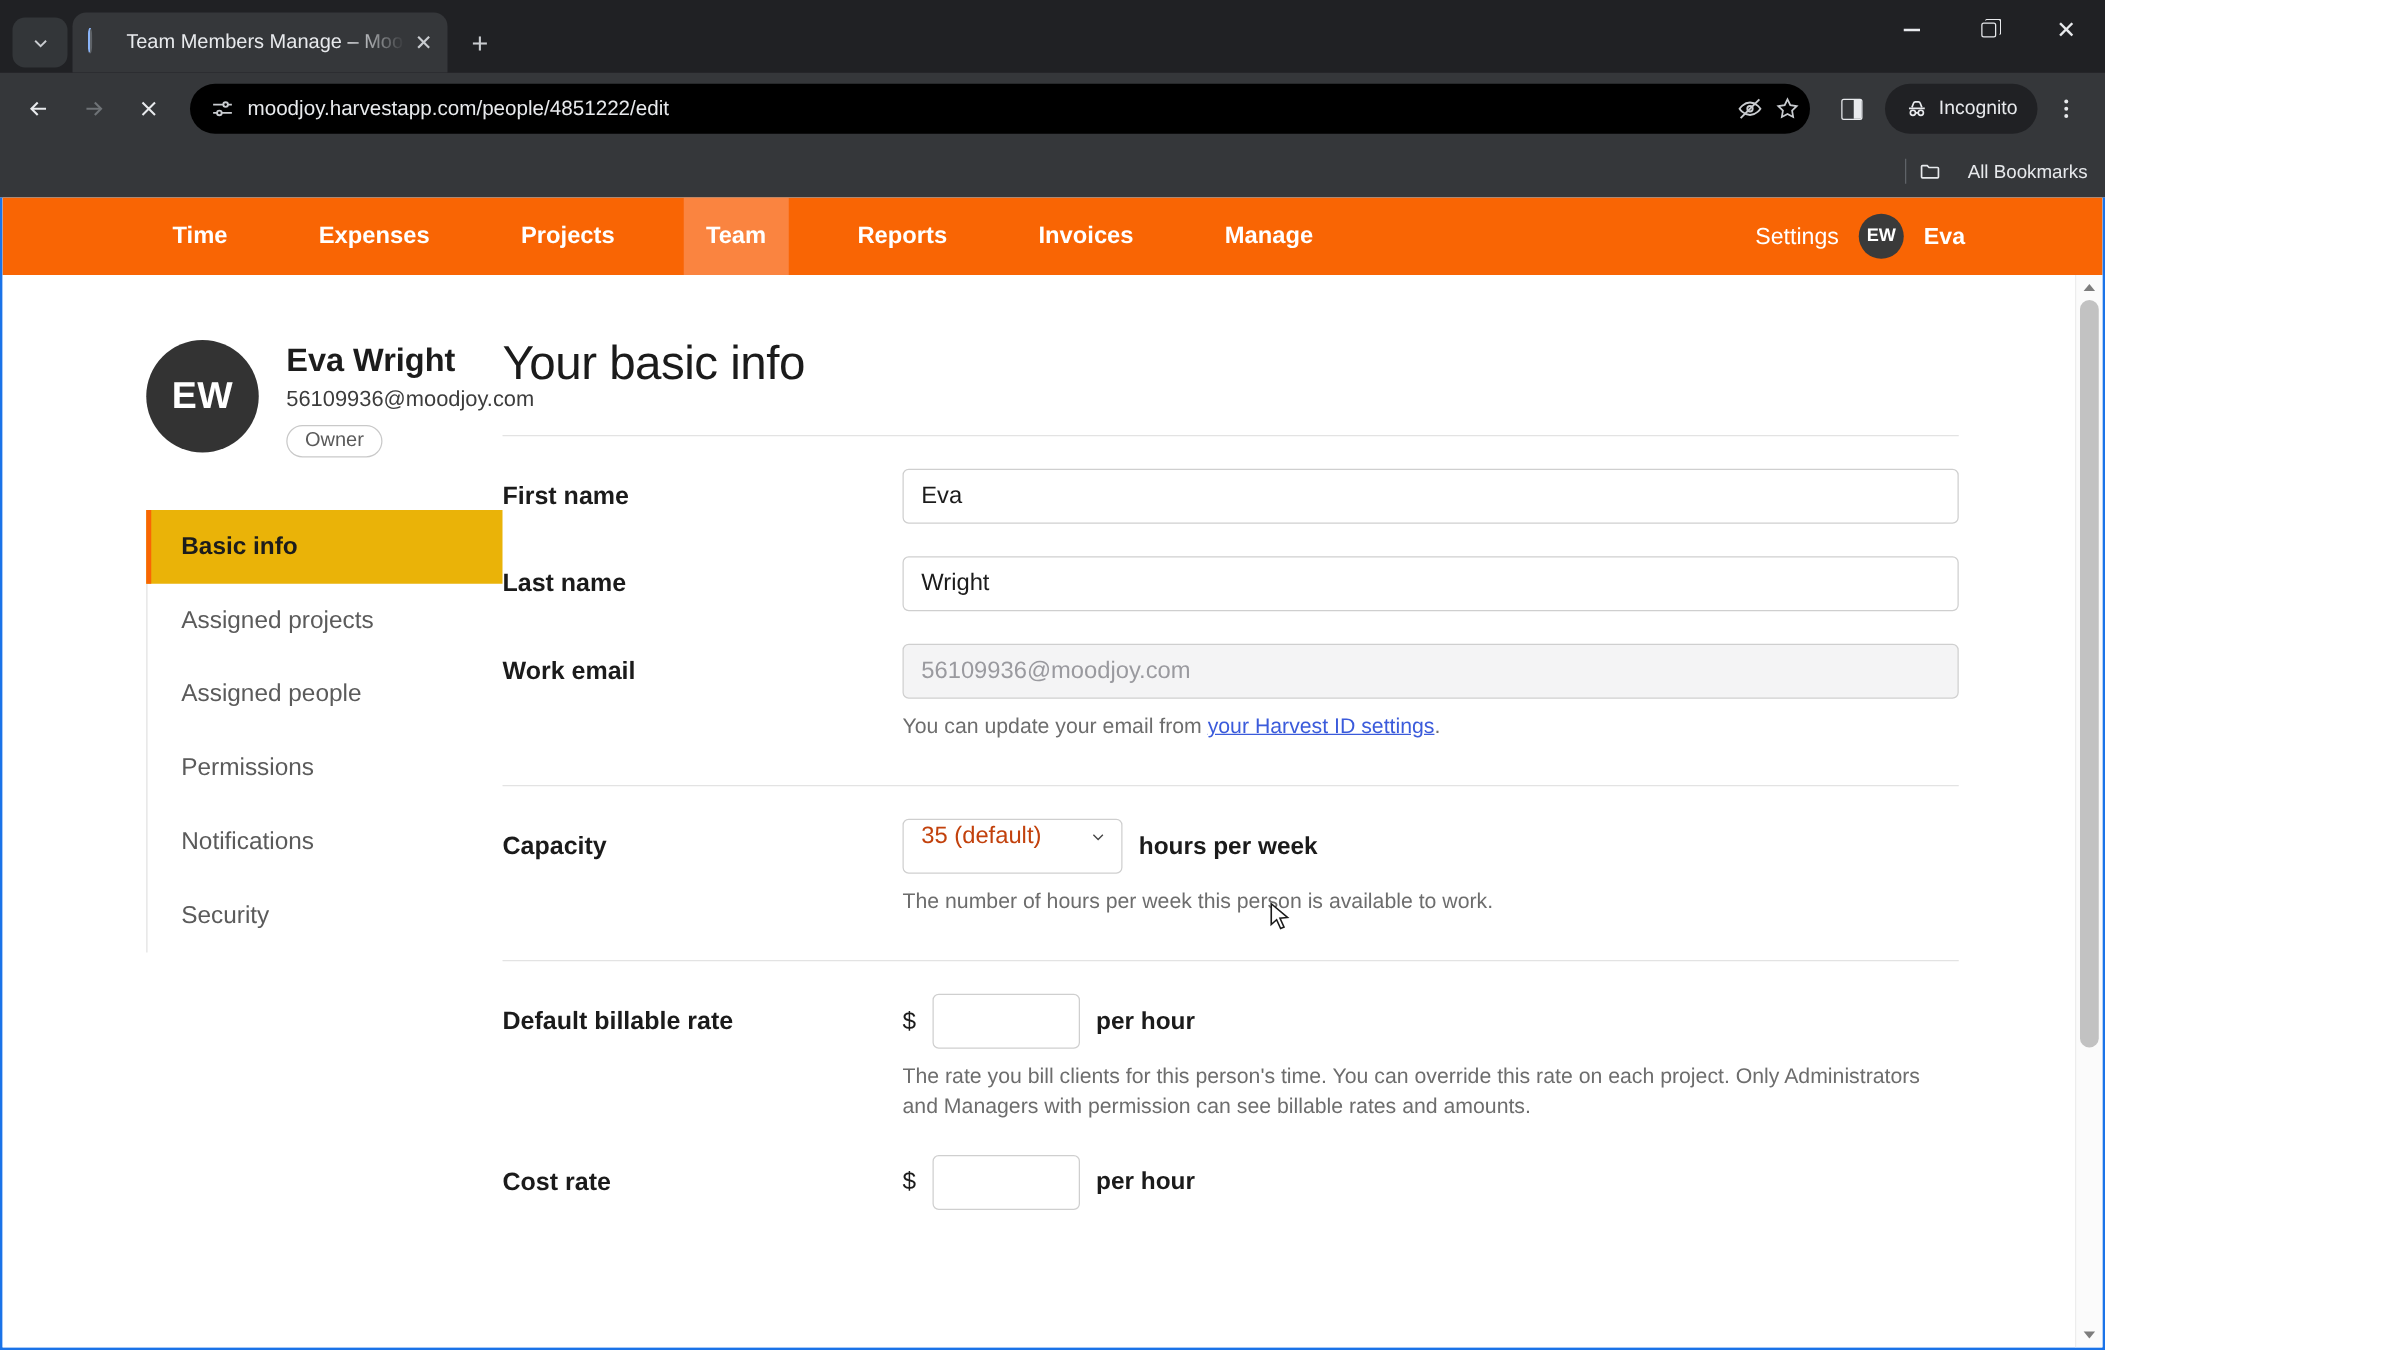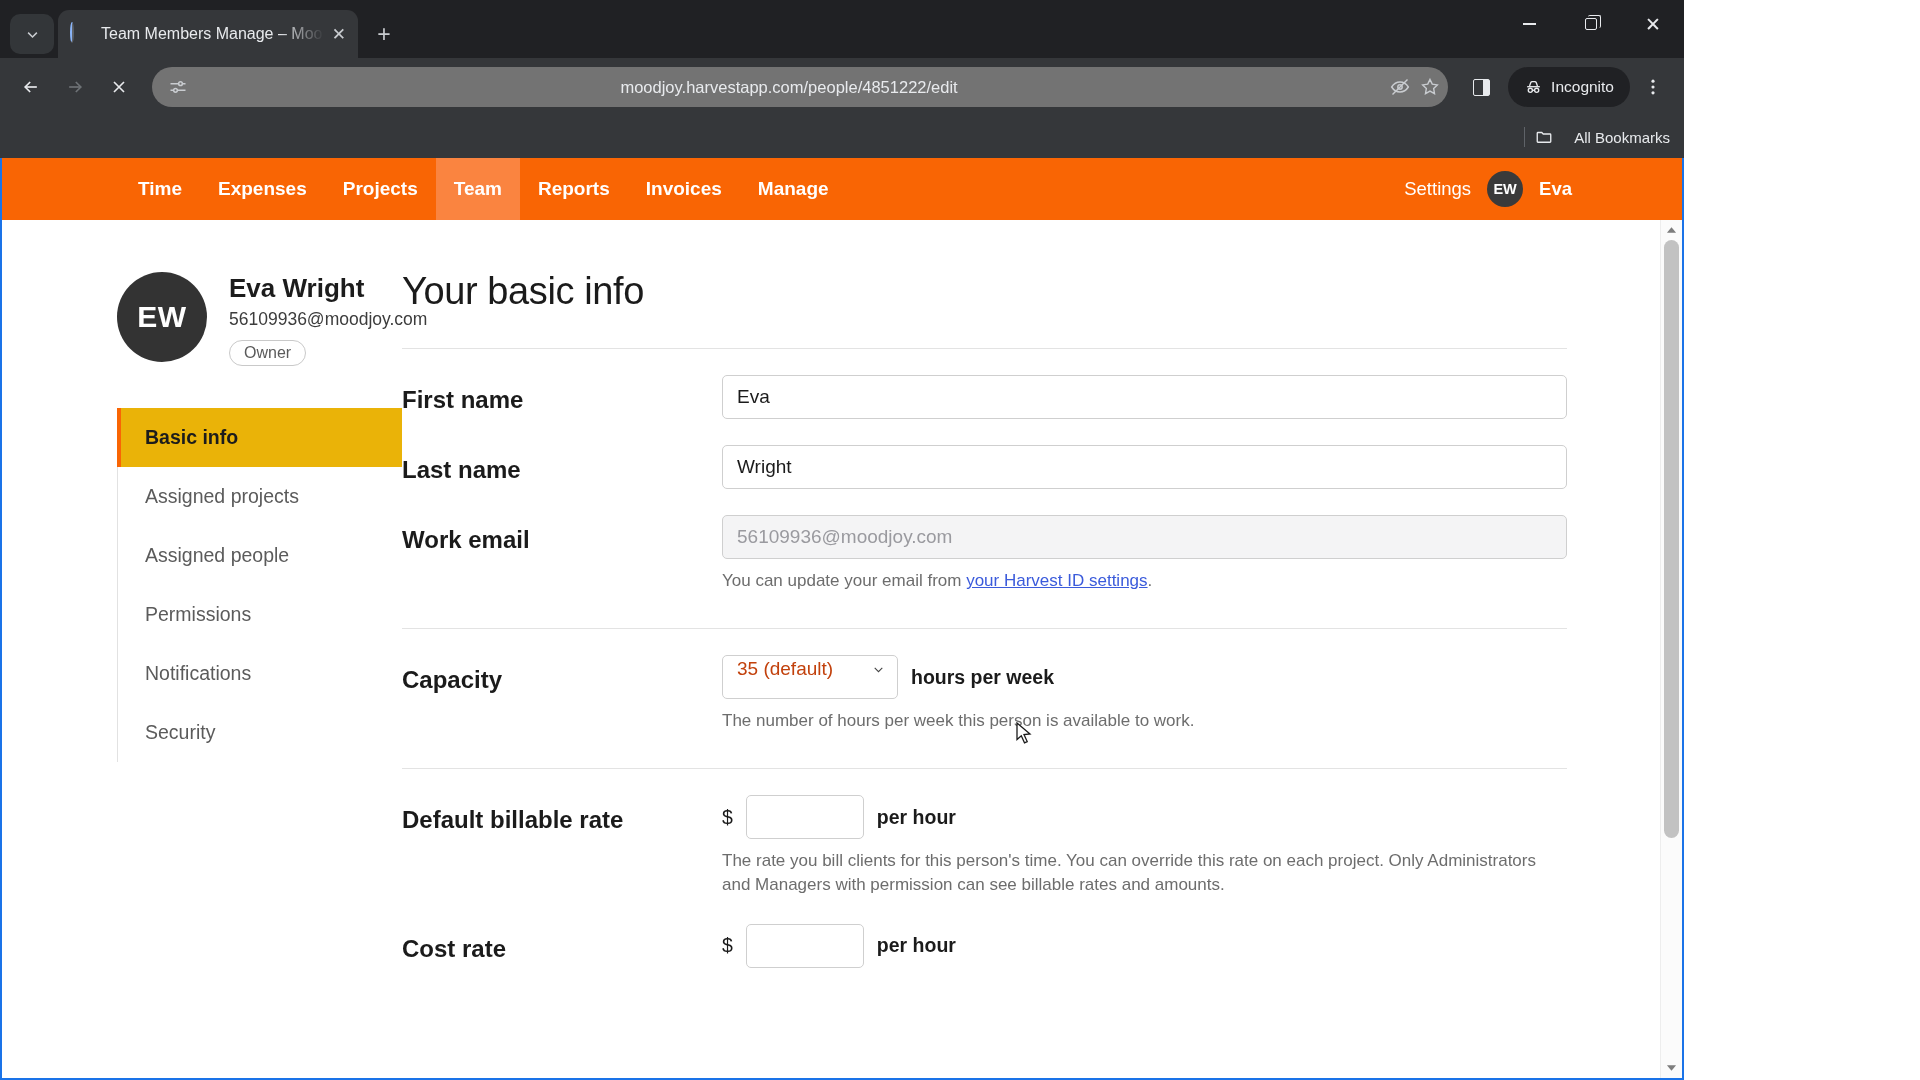--- a/index.html
+++ b/index.html
@@ -73,23 +73,23 @@
     display: flex; align-items: center; padding: 0 10px; gap: 2px;
   }
   .tb-icon {
     width: 42px; height: 42px; border-radius: 50%;
     display: flex; align-items: center; justify-content: center;
     color: #e8eaed; flex: 0 0 auto;
   }
   .tb-icon svg { width: 20px; height: 20px; }
   .tb-icon.disabled { color: #6e7276; }
   .omnibox {
-    flex: 1; height: 40px; background: #737373; border-radius: 20px;
+    flex: 1; height: 40px; background: #000000; border-radius: 20px;
     display: flex; align-items: center; padding: 0 8px 0 16px;
-    margin: 0 10px; gap: 10px; min-width: 0; text-align: center;
+    margin: 0 10px; gap: 10px; min-width: 0;
   }
   .omnibox .url {
     flex: 1; color: #e8eaed; font-size: 16.5px; white-space: nowrap;
     overflow: hidden; text-overflow: ellipsis;
   }
   .omni-ico { width: 20px; height: 20px; color: #c9ccd0; flex:0 0 20px; }
   .omni-ico svg { width: 20px; height: 20px; display:block; }
   .incognito-pill {
     height: 40px; border-radius: 20px; background: #202124;
     display: flex; align-items: center; gap: 8px;
@@ -110,21 +110,21 @@
 
   
   .viewport {
     flex: 1; background: #ffffff; position: relative;
     display: flex; flex-direction: column; overflow: hidden;
     border: 2px solid #1a73e8; border-top: none;
   }
 
   .navbar {
     height: 62px; background: #f96504; display: flex;
-    align-items: stretch; flex: 0 0 62px; padding-left: 118px;
+    align-items: stretch; flex: 0 0 62px; padding-left: 118px; gap: 37px;
   }
   .nav-link {
     display: flex; align-items: center; padding: 0 18px;
     color: #ffffff; font-size: 19px; font-weight: bold;
   }
   .nav-link.active { background: #fa8440; }
   .nav-right { margin-left: auto; display: flex; align-items: center; gap: 16px; padding-right: 110px; }
   .nav-right .nav-settings { color: #fff; font-size: 18.5px; font-weight: normal; }
   .nav-avatar {
     width: 36px; height: 36px; border-radius: 50%; background: #3a3a3a;
@@ -160,21 +160,21 @@
     border-left: 4px solid #f96504;
   }
 
   .main { flex: 1; padding: 50px 0 0 0; min-width: 0; }
   .main-inner { max-width: 1245px; padding-right: 80px; }
   .page-title { font-size: 38px; font-weight: normal; color: #1b1b1b; letter-spacing: -.4px; }
   .hr { height: 1px; background: #e3e3e3; margin: 35px 0 0 0; }
 
   .frow { display: flex; padding: 26px 0 0 0; }
   .flabel {
-    width: 320px; flex: 0 0 320px; font-size: 24px; font-weight: bold;
+    width: 320px; flex: 0 0 320px; font-size: 20px; font-weight: bold;
     color: #1b1b1b; padding-top: 11px;
   }
   .fctl { flex: 1; min-width: 0; }
   .input {
     width: 100%; height: 44px; border: 1px solid #cfcfcf; border-radius: 5px;
     font-size: 19px; color: #1b1b1b; padding: 0 14px;
     display: flex; align-items: center; background: #fff;
   }
   .input.disabled { background: #f4f4f5; color: #9a9a9f; }
   .input.empty { color: transparent; }

